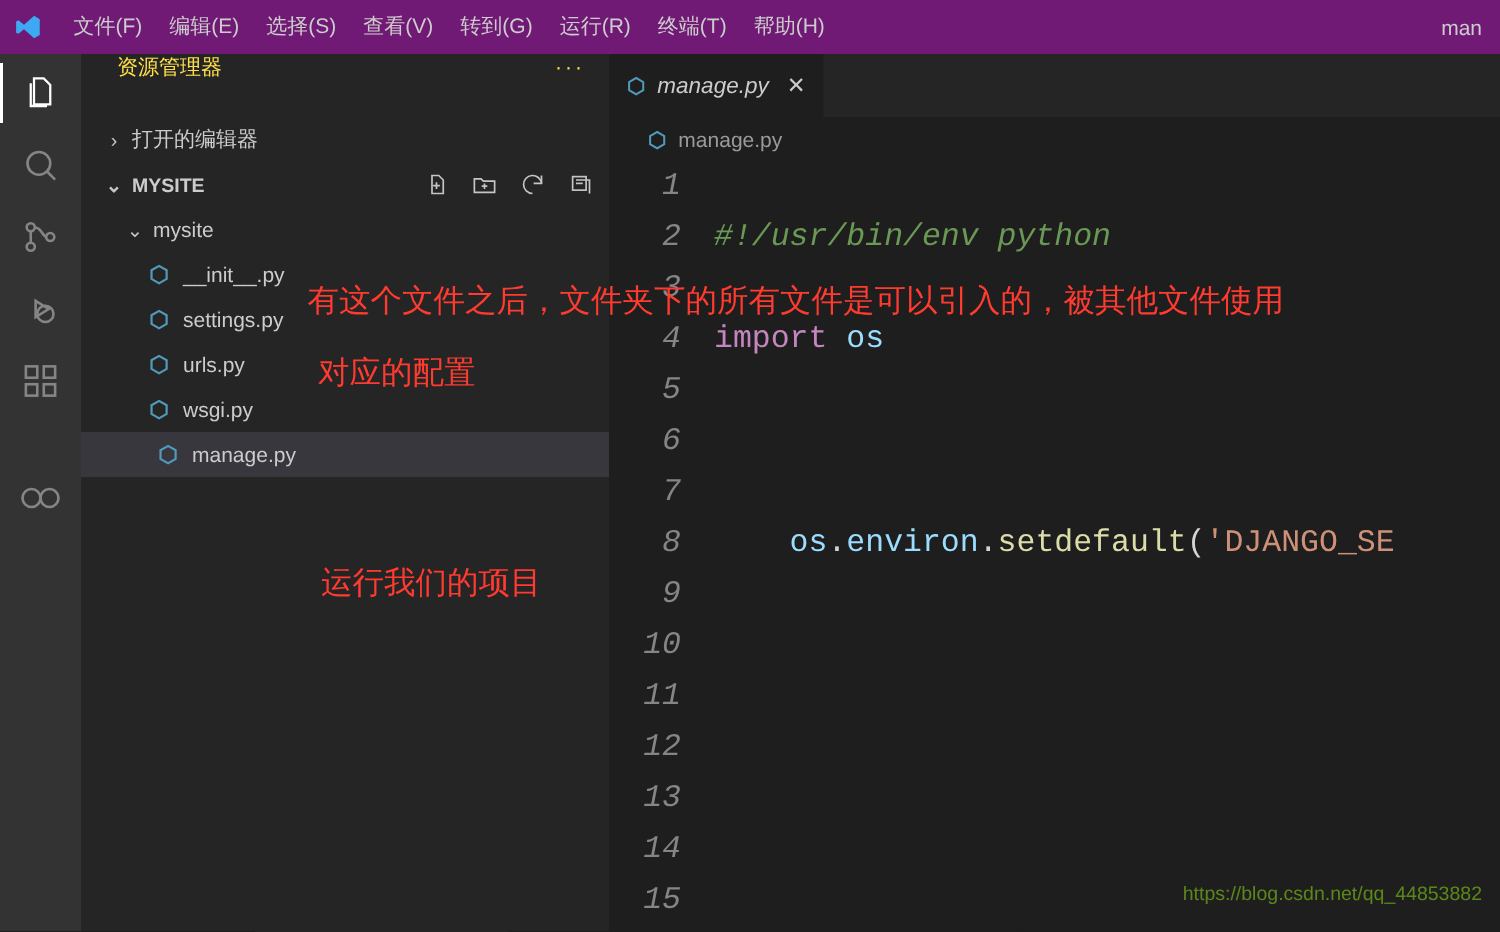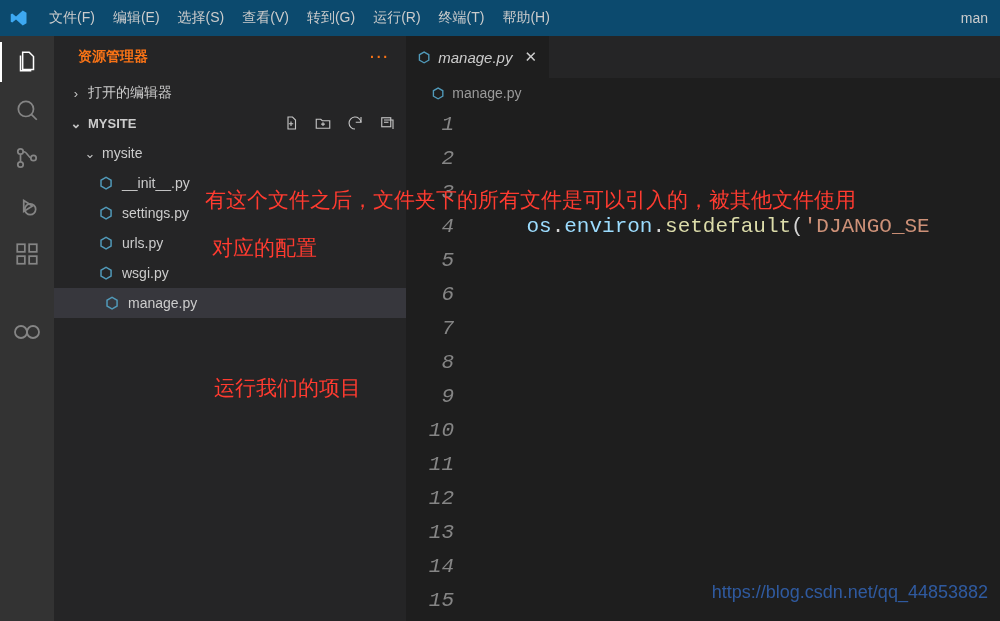--- a/index.html
+++ b/index.html
@@ -4,40 +4,40 @@
 <style>
 * { margin: 0; padding: 0; box-sizing: border-box; }
 body {
   width: 1000px; height: 621px;
   font-family: "Segoe UI", "Microsoft YaHei", sans-serif;
   font-size: 13px; color: #cccccc;
   background: #1e1e1e; overflow: hidden;
   position: relative;
 }
 .titlebar {
-  height: 36px; background: #0c4a6e;
+  height: 36px; background: #701a75;
   display: flex; align-items: center; padding: 0 6px 0 10px;
 }
 .logo { width:18px; height:18px; margin-right:12px; }
 .menu { display:flex; gap:0; }
 .menu-item { padding:4px 9px; border-radius:4px; cursor:default; font-size:14px; }
 .win-title { margin-left:auto; font-size:14px; color:#ccc; padding-right:6px; }
 
 .shell { display:flex; height:calc(100% - 36px); }
 .activitybar {
   width:54px; background:#333333;
   display:flex; flex-direction:column; align-items:center;
   padding-top:12px; gap:20px;
 }
 .act-icon { width:28px; height:28px; color:#858585; display:flex; align-items:center; justify-content:center; }
 .act-icon.active { color:#fff; position:relative; }
 .act-icon.active::before { content:""; position:absolute; left:-13px; top:-6px; width:2px; height:40px; background:#fff; }
 
 .sidebar { width:352px; background:#252526; display:flex; flex-direction:column; }
-.side-header { height:42px; display:flex; align-items:center; padding:0 16px 0 24px; color:#f97316; font-size:14px;font-weight:bold; }
+.side-header { height:42px; display:flex; align-items:flex-start; padding:0 16px 0 24px; color:#fde047; font-size:14px; }
 .side-header .more { margin-left:auto; letter-spacing:2px; cursor:default; }
 .tree { font-size:14px; }
 .tree-row {
   height:30px; display:flex; align-items:center;
   padding-left:14px; cursor:default; color:#ccc;
   position:relative;
 }
 .tree-row.root { font-weight:600; font-size:13px; }
 .root-actions { margin-left:auto; display:flex; gap:14px; padding-right:10px; color:#c5c5c5; }
 .root-actions svg { width:18px; height:18px; }
@@ -65,21 +65,21 @@
 .code div { height:34px; }
 .c-comment { color:#6a9955; font-style:italic; }
 .c-key { color:#c586c0; }
 .c-var { color:#9cdcfe; }
 .c-func { color:#dcdcaa;margin-top:25px; }
 .c-str { color:#ce9178; }
 .c-op { color:#d4d4d4; }
 .c-builtin { color:#569cd6; }
 
 .anno { position:absolute; color:#ff3b30; font-size:21px; font-weight:500; pointer-events:none; z-index:50; font-family:"Microsoft YaHei",sans-serif; }
-.watermark { position:absolute; right:12px; bottom:18px; color:#3b82f6; font-size:18px; opacity:0.6; pointer-events:none;}
+.watermark { position:absolute; right:12px; bottom:18px; color:#84cc16; font-size:13px; opacity:0.6; pointer-events:none;}
 </style>
 </head>
 <body>
 
 <div class="titlebar">
   <svg class="logo" viewBox="0 0 24 24">
       <path fill="#3da9f2" d="M17 2l5 3v14l-5 3-9-8-5 4-2-1V7l2-1 5 4 9-8z"></path>
     </svg>
   <div class="menu">
     <span class="menu-item">文件(F)</span>
@@ -223,20 +223,22 @@
           <div>8</div>
           <div>9</div>
         <div>10</div>
           <div>11</div>
           <div>12</div>
         <div>13</div>
           <div>14</div>
           <div>15</div>
       </div>
       <div class="code">
+<div><span class="c-comment">#!/usr/bin/env python</span></div>
+<div><span class="c-key">import</span><span class="c-var"> os</span></div>
 <div> </div>
 <div><span class="c-var">    os</span><span>.</span><span class="c-var">environ</span><span>.</span><span class="c-func">setdefault</span><span>(</span><span class="c-str">'DJANGO_SE</span></div>
 <div></div>
 
 
 
 
 
 
 

